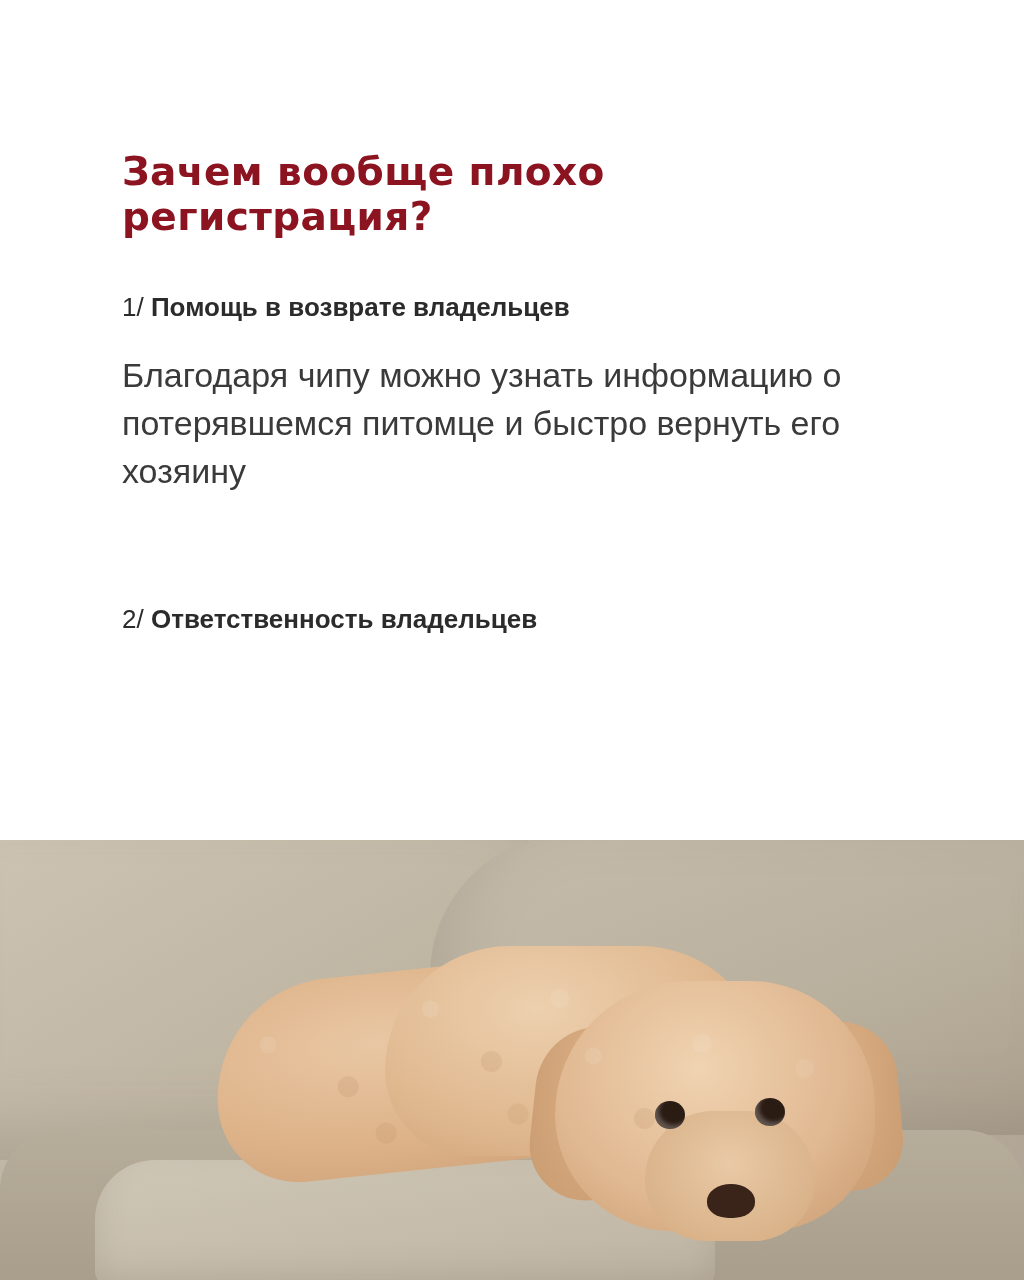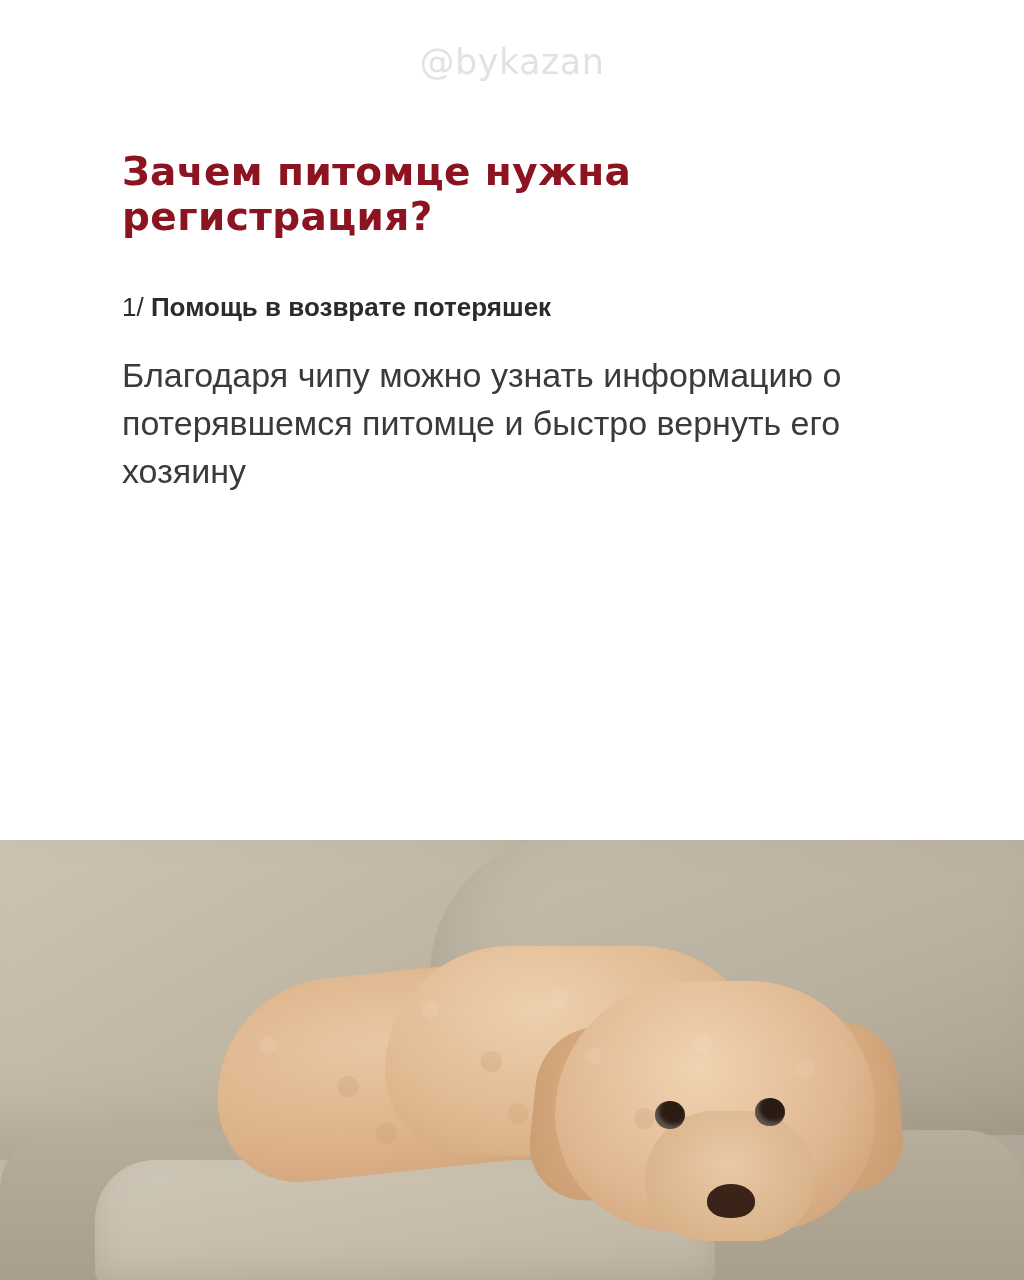--- a/index.html
+++ b/index.html
@@ -234,37 +234,40 @@
       radial-gradient(circle at 35% 80%, rgba(160,115,75,0.10) 0 10px, transparent 11px);
     border-radius: 120px;
     pointer-events: none;
   }
 </style>
 </head>
 <body>
 
 <div class="slide">
 
-  <div class="watermark">@bykazan</div>
 
   <div class="content">
 
-    <h1 class="headline">Зачем питомце нужна регистрация?</h1>
+    <h1 class="headline">Зачем вообще плохо регистрация?</h1>
 
     <div class="item">
       <div class="item-title">
         <span class="item-num">1/</span>
-        <span>Помощь в возврате потеряшек</span>
+        <span>Помощь в возврате владельцев</span>
       </div>
       <p class="item-body">Благодаря чипу можно узнать информацию о потерявшемся питомце и быстро вернуть его хозяину</p>
     </div>
 
     <div class="gap"></div>
 
     <div class="item">
+      <div class="item-title">
+        <span class="item-num">2/</span>
+        <span>Ответственность владельцев</span>
+      </div>
     </div>
 
   </div>
 
   <div class="photo">
     <div class="couch-bg"></div>
     <div class="wall">
       <div class="wall-line" style="left:60px;"></div>
       <div class="wall-line" style="left:170px;"></div>
       <div class="wall-line" style="left:280px;"></div>

